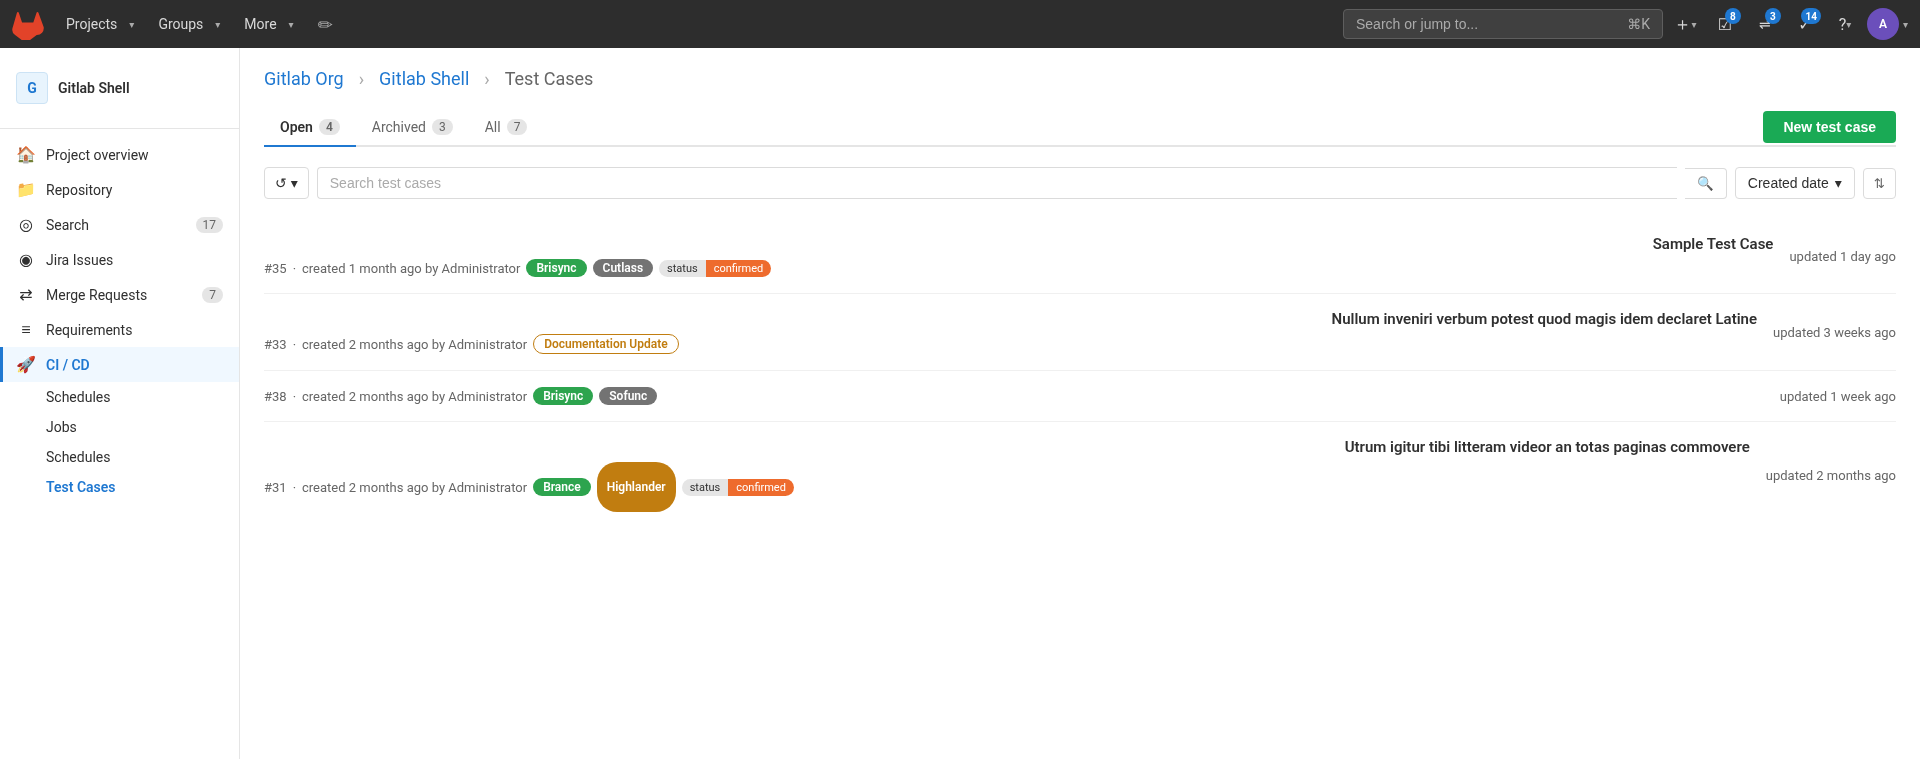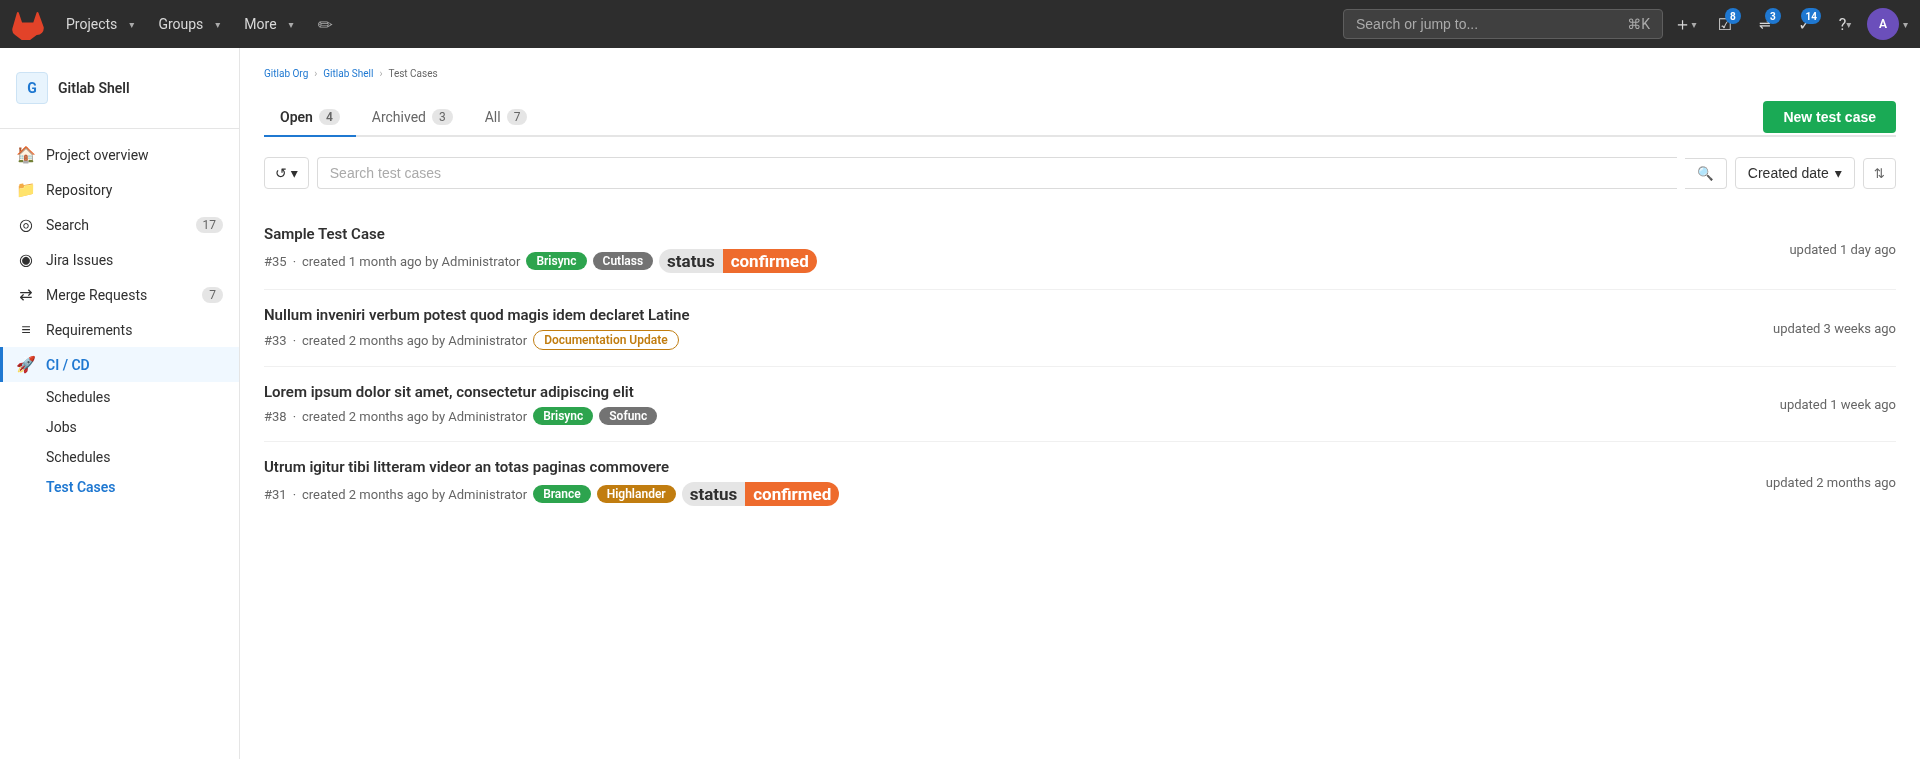--- a/index.html
+++ b/index.html
@@ -151,22 +151,22 @@
       font-size: 14px;
     }
     .sidebar-sub-item.active { color: #1f78d1; font-weight: 600; }
 
     
     .main {
       flex: 1;
       padding: 20px 24px;
     }
     .breadcrumb {
-      display: flex; align-items: center; gap: 6px;
-      font-size: 10px; color: #666;
+      display: flex; align-items: center; gap: 15px;
+      font-size: 18px; color: #666;
       margin-bottom: 20px;
     }
     .breadcrumb a { color: #1f78d1; cursor: pointer; }
     .breadcrumb-sep { color: #aaa; }
 
     
     .tabs {
       display: flex; align-items: center; gap: 0;
       border-bottom: 2px solid #e5e5e5;
       margin-bottom: 20px;
@@ -262,20 +262,21 @@
       color: #666;
     }
 
     
     .test-cases-list { }
     .test-case-item {
       display: flex;
       align-items: flex-start;
       padding: 16px 0;
       border-bottom: 1px solid #f0f0f0;
+      text-align: right;
     }
     .test-case-item:last-child { border-bottom: none; }
     .test-case-content { flex: 1; }
     .test-case-title {
       font-size: 15px;
       font-weight: 600;
       color: #303030;
       cursor: pointer;
       margin-bottom: 6px;
     }
@@ -291,22 +292,22 @@
       font-weight: 600;
       color: #fff;
       cursor: default;
     }
     .label-green { background: #2da44e; }
     .label-teal { background: #737373; }
     .label-status {
       display: inline-flex; align-items: center;
       border-radius: 20px;
       overflow: hidden;
-      font-size: 17px;
-      font-weight: 700;
+      font-size: 11px;
+      font-weight: 400;
     }
     .label-status-key {
       background: #e5e5e5;
       color: #303030;
       padding: 2px 8px;
     }
     .label-status-val {
       background: #ee6b2d;
       color: #fff;
       padding: 2px 8px;
@@ -503,41 +504,40 @@
             <span>·</span>
             <span>created 2 months ago by Administrator</span>
             <span class="label-badge" style="background:#fff; color:#c17d10; border: 1px solid #c17d10; border-radius: 20px; padding: 2px 10px; font-size: 12px; font-weight: 600;">Documentation Update</span>
           </div>
         </div>
         <div class="test-case-updated">updated 3 weeks ago</div>
       </div>
 
       <div class="test-case-item">
         <div class="test-case-content">
-          <div class="test-case-title">Lorem ipsum dolor sit amet, consectetur adipiscing elit</div>
           <div class="test-case-meta">
             <span>#38</span>
             <span>·</span>
             <span>created 2 months ago by Administrator</span>
             <span class="label-badge label-green">Brisync</span>
             <span class="label-badge label-teal">Sofunc</span>
           </div>
         </div>
         <div class="test-case-updated">updated 1 week ago</div>
       </div>
 
       <div class="test-case-item">
         <div class="test-case-content">
           <div class="test-case-title">Utrum igitur tibi litteram videor an totas paginas commovere</div>
           <div class="test-case-meta">
             <span>#31</span>
             <span>·</span>
             <span>created 2 months ago by Administrator</span>
             <span class="label-badge label-green">Brance</span>
-            <span class="label-badge" style="background:#c17d10; color:#fff; border-radius: 20px; padding: 2px 10px; font-size: 12px; font-weight: 600;">Highlander</span>
+            <span class="label-badge" style="background:#c17d10; color:#fff; border-radius: 20px; padding: 18px 10px; font-size: 12px; font-weight: 600;">Highlander</span>
             <span class="label-status">
               <span class="label-status-key">status</span>
               <span class="label-status-val">confirmed</span>
             </span>
           </div>
         </div>
         <div class="test-case-updated">updated 2 months ago</div>
       </div>
 
     </div>

